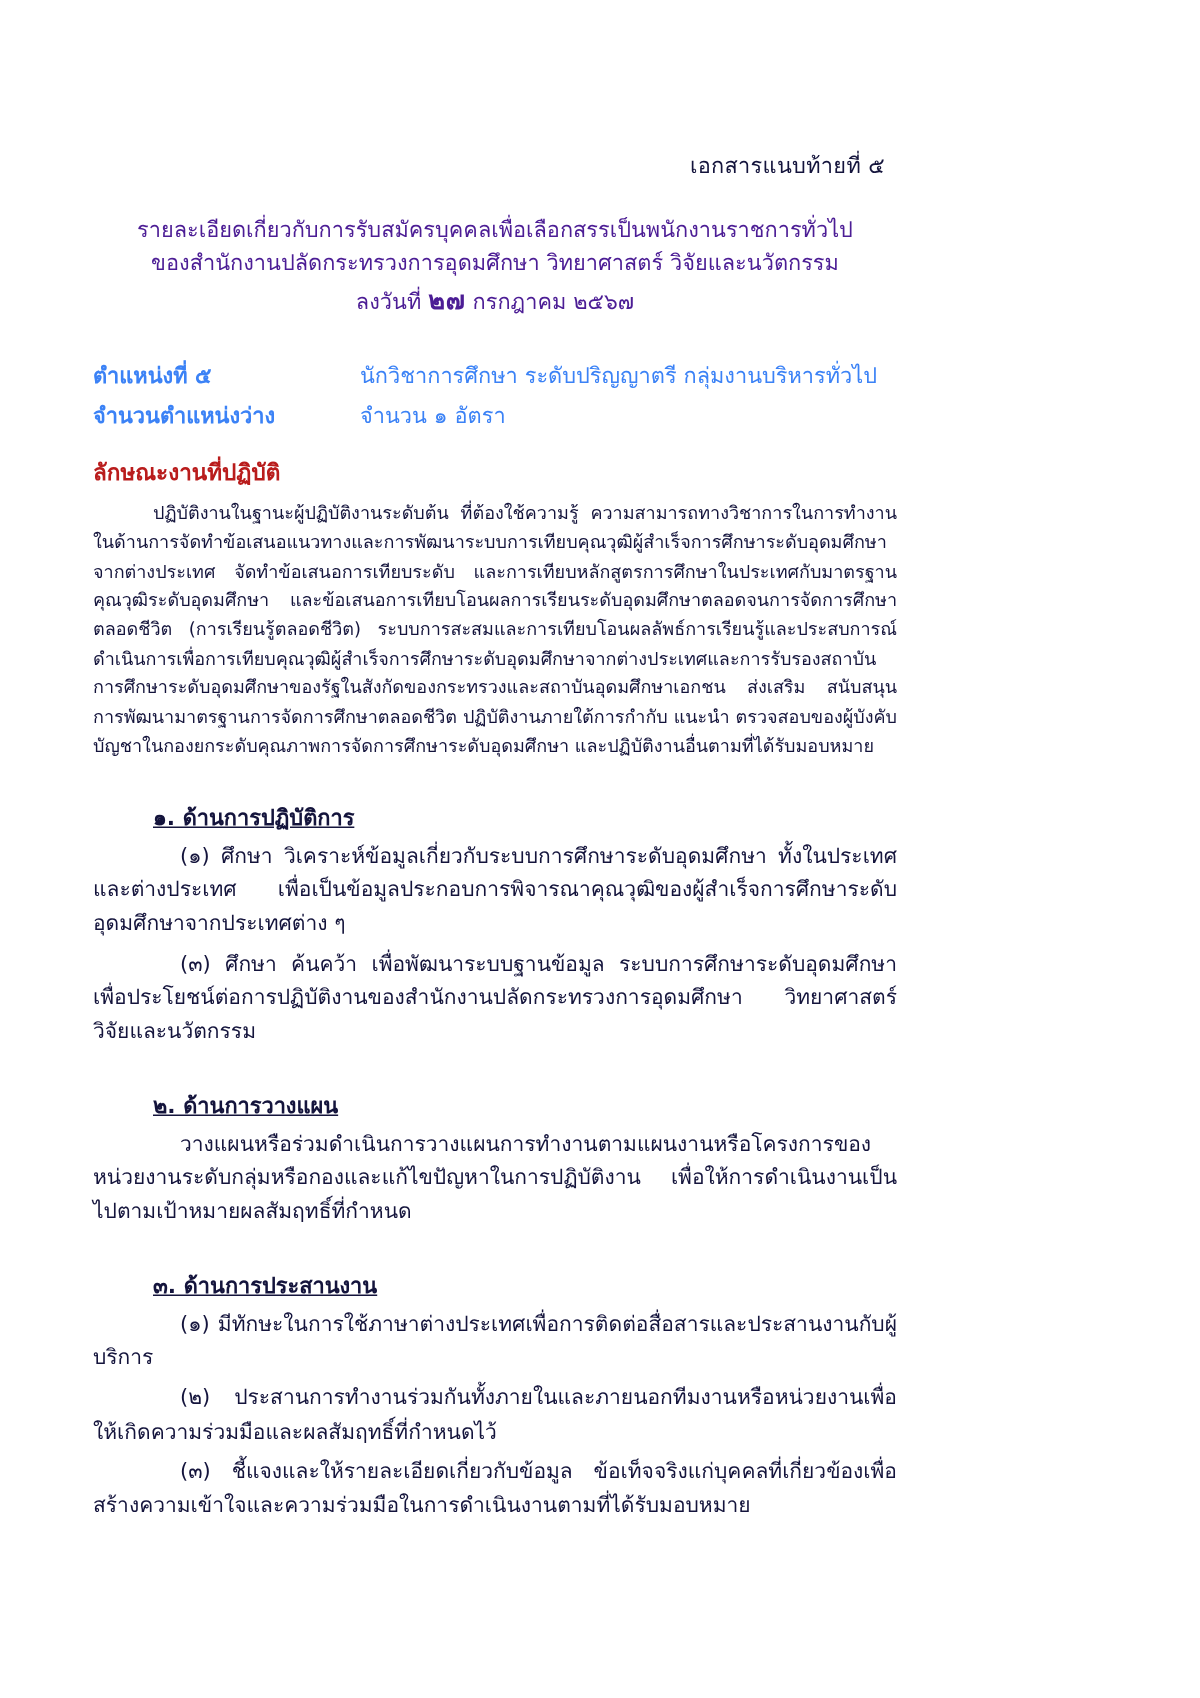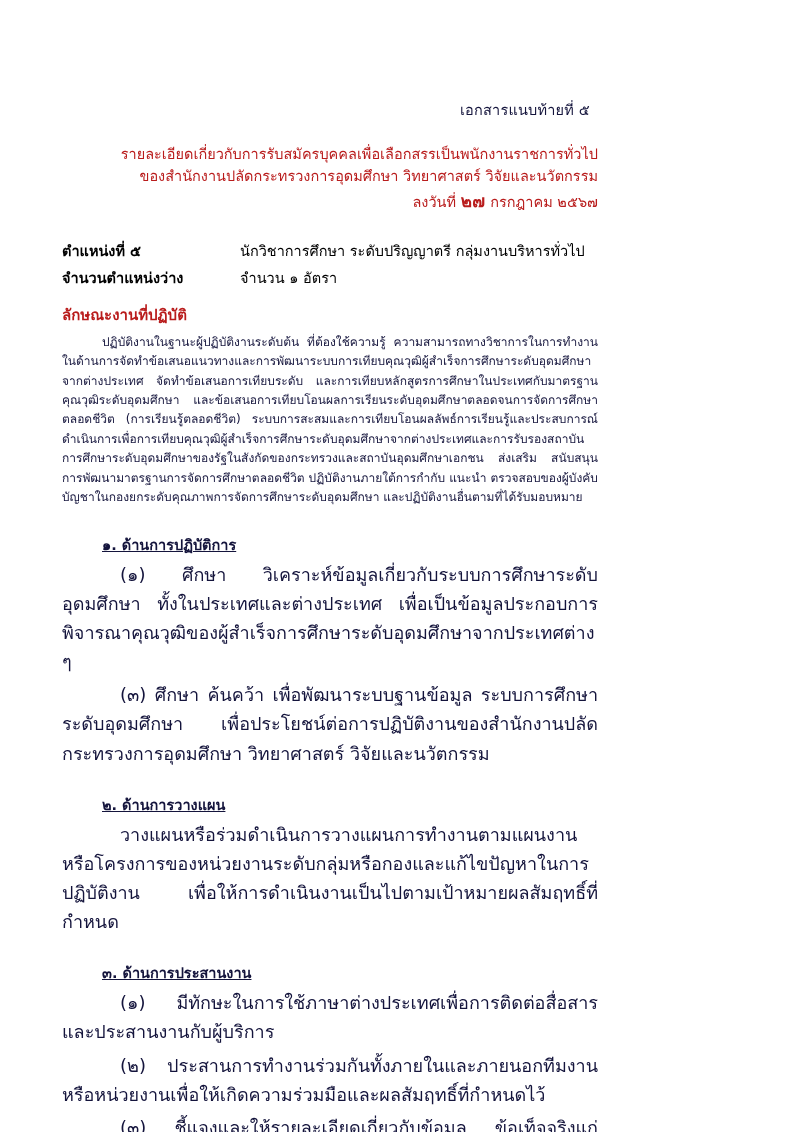--- a/index.html
+++ b/index.html
@@ -24,43 +24,43 @@
   }
   .attach-line {
     text-align: right;
     font-size: 14.5px;
     color: #14143c;
     margin: 8px 8px 0 0;
     letter-spacing: 0.2px;
   }
   .title-block {
     margin-top: 22px;
-    text-align: right;
+    text-align: center;
     line-height: 1.55;
     font-size: 14.5px;
-    color: #b91c1c;
+    color: #4c1d95;
   }
   .title-block div {
     margin: 0;
   }
   .date-line {
     margin-top: 2px;
     font-size: 14.5px;
   }
   .date-num {
     font-size: 17px;
     font-weight: bold;
     letter-spacing: 0.5px;
   }
   .info-table {
     margin-top: 24px;
     width: 100%;
     border-collapse: collapse;
     font-size: 14.5px;
-    color: #000000;
+    color: #3b82f6;
   }
   .info-table td {
     padding: 2px 0;
     vertical-align: top;
     line-height: 1.6;
   }
   .info-label {
     width: 178px;
     font-weight: bold;
   }
@@ -91,21 +91,21 @@
     font-weight: bold;
     color: #14143c;
     text-decoration: underline;
     display: inline-block;
   }
   .subhead-wrap {
     margin-top: 12px;
   }
   .item {
     margin-top: 4px;
-    font-size: 18px;
+    font-size: 14px;
     line-height: 1.62;
     color: #14143c;
     text-align: justify;
     text-indent: 58px;
   }
 </style>
 </head>
 <body>
 
 <div class="page">

